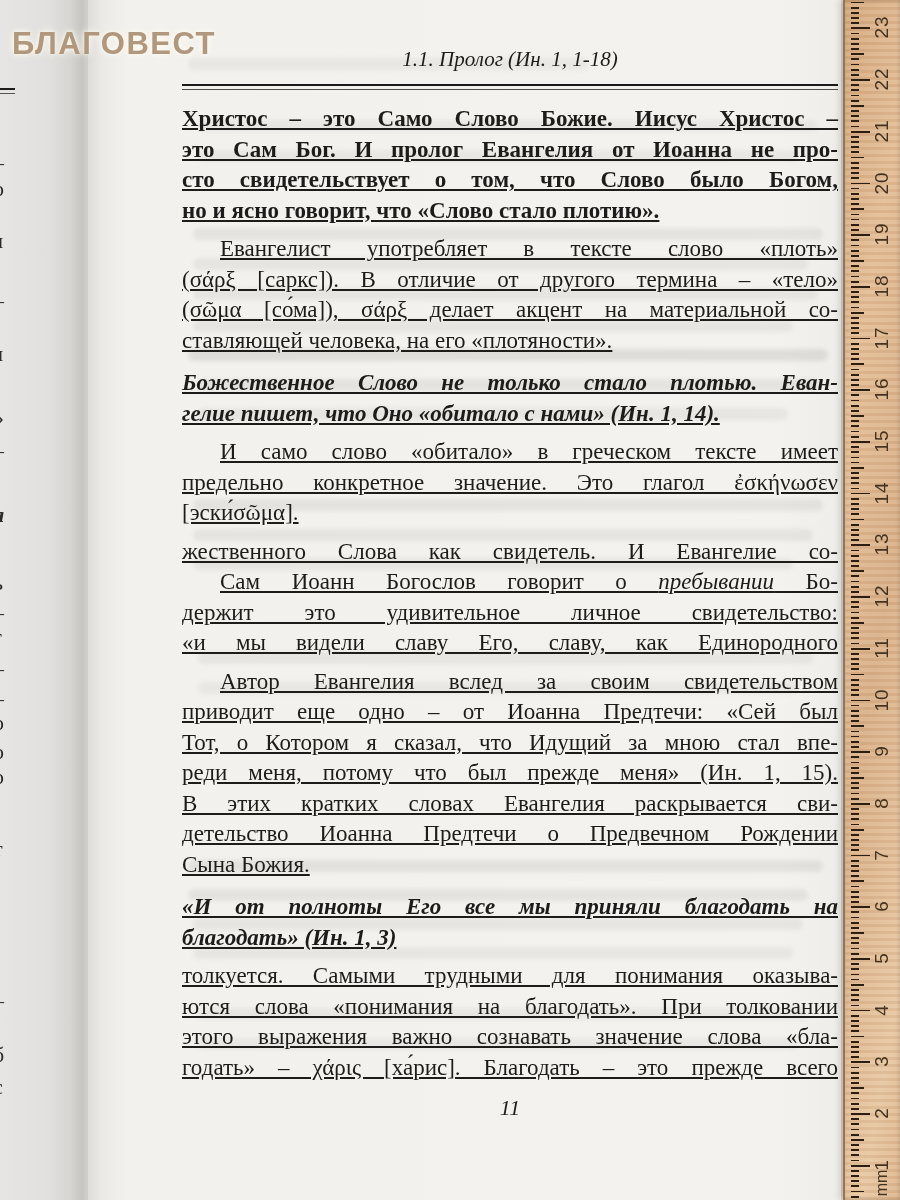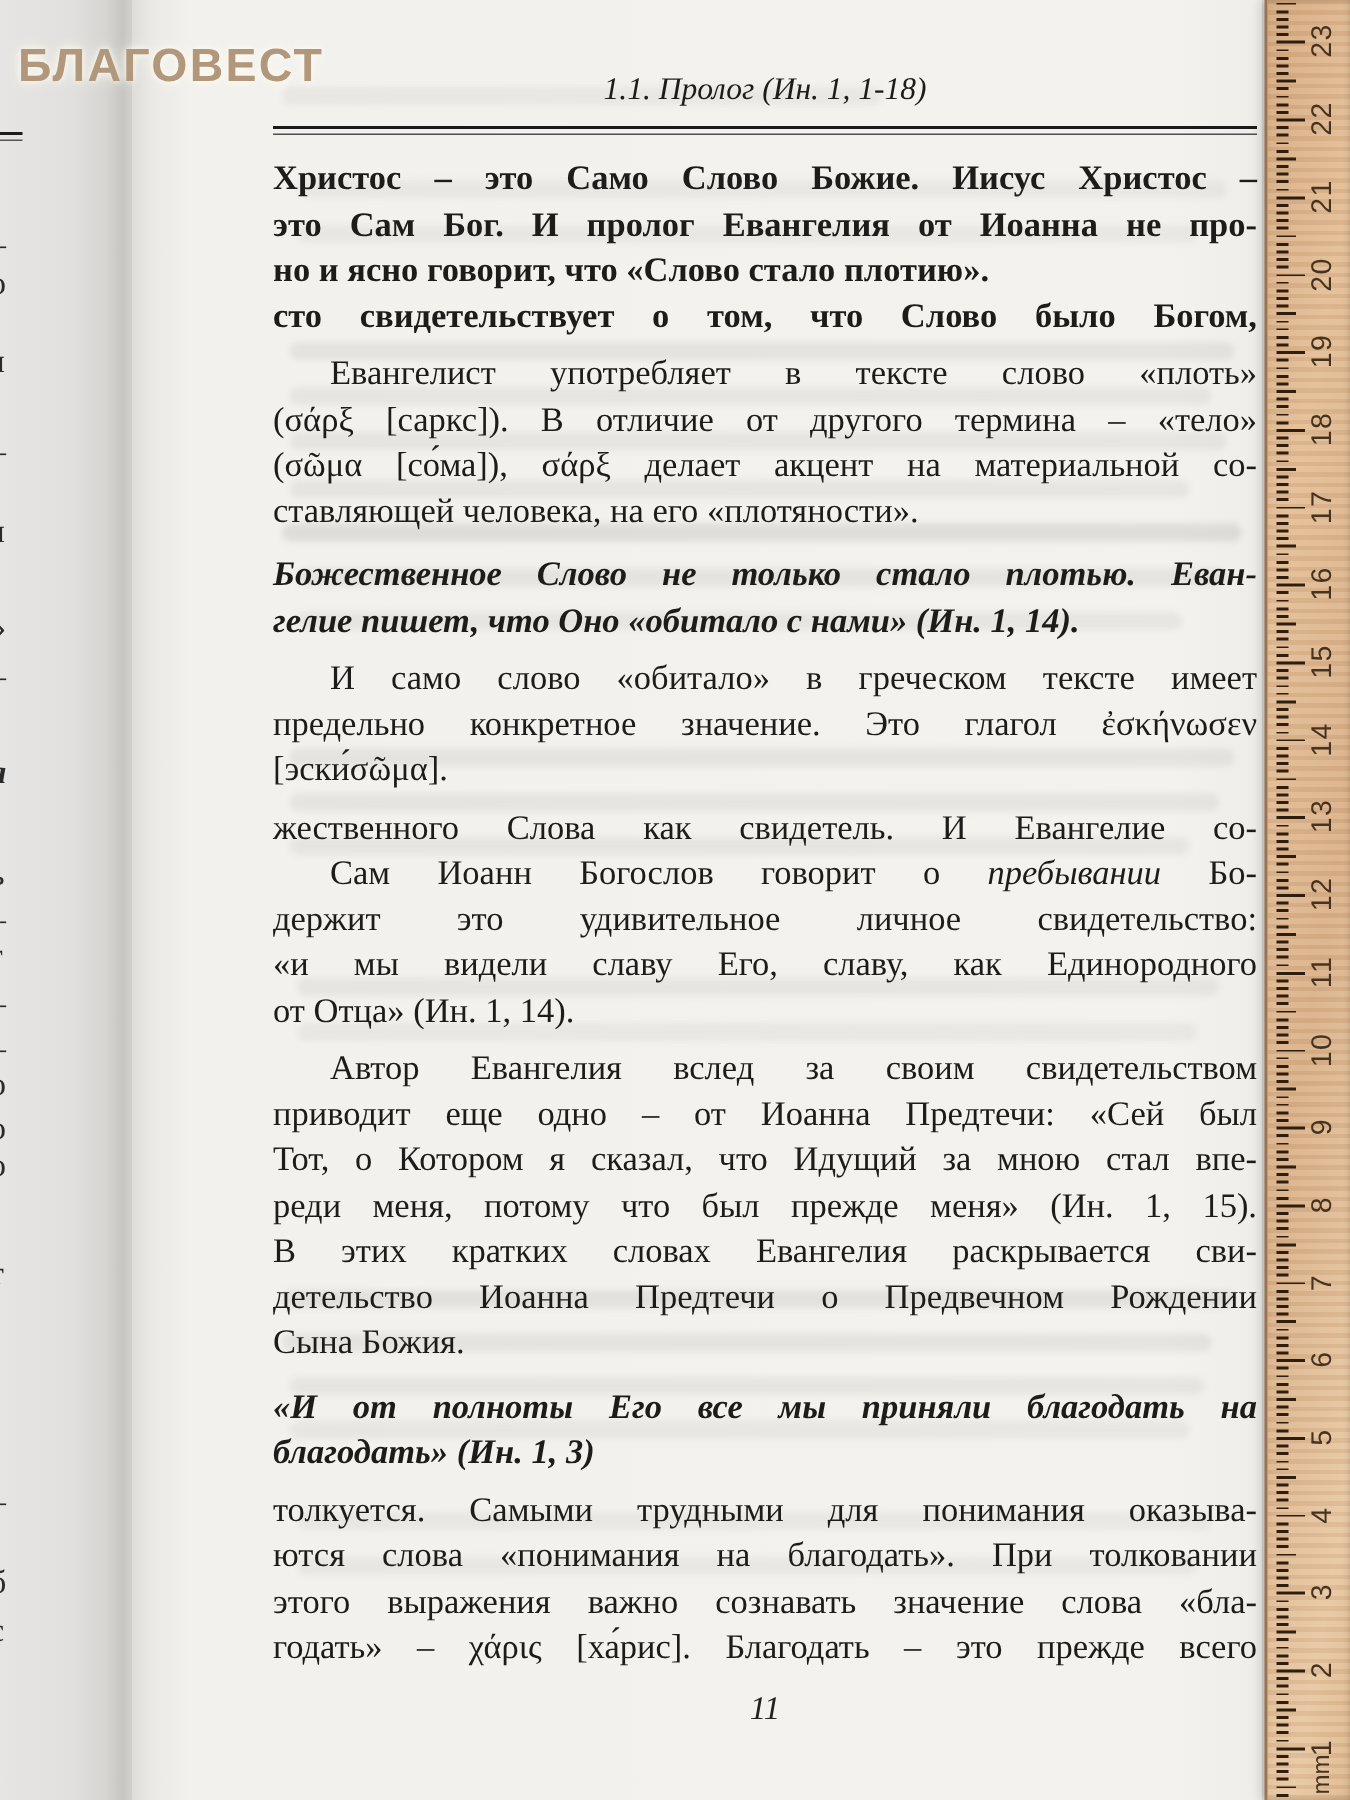--- a/index.html
+++ b/index.html
@@ -15,21 +15,21 @@
     border-top:2px solid #1c1c1c;border-bottom:1px solid #555;}
 
   
   .page{position:absolute;left:88px;top:0;width:753px;height:1200px;
     background:linear-gradient(to right,#dddcd9 0,#ebeae7 14px,#f2f1ee 40px,#f3f2ef 92%,#eeede9 100%);
     box-shadow:3px 0 6px rgba(0,0,0,.10);}
   .text-col{position:relative;margin-left:94px;width:656px;color:#1d1c1a;}
   .runhead{padding-top:46px;font-style:italic;font-size:21px;line-height:26px;text-align:center;}
   .dblrule{margin-top:12px;height:3px;border-top:2.5px solid #1a1a1a;border-bottom:1px solid #4c4c4c;}
 
-  .para{margin:0;font-size:23px;line-height:30.5px;}
+  .para{margin:0;font-size:23px;line-height:30.5px;text-decoration:underline;}
   .para .line{display:block;text-align:justify;text-align-last:justify;white-space:nowrap_off;}
   .para .line.last{text-align-last:left;}
   .para.ind .line.first{text-indent:38px;}
   .para.lead{font-weight:bold;margin-top:14px;}
   .para.p-reg{margin-top:8px;}
   .para.subhead{font-weight:bold;font-style:italic;margin-top:12px;}
   .pagenum{margin-top:12px;text-align:center;font-style:italic;font-size:22px;color:#23221f;}
 
   
   .ghost{position:absolute;height:12px;background:#8f8d85;border-radius:6px;
@@ -107,22 +107,22 @@
         <div class="ghost" style="top: 1008px; left: 110px; width: 610px; opacity: 0.1;"></div>
         <div class="ghost" style="top: 1038px; left: 110px; width: 600px; opacity: 0.1;"></div>
       </div>
     <div class="text-col">
       <div class="runhead">1.1. Пролог (Ин. 1, 1-18)</div>
       <div class="dblrule"></div>
       <div id="paras">
           <p class="para lead">
             <span class="line first"><span>Христос – это Само Слово Божие. Иисус Христос –</span></span>
             <span class="line"><span>это Сам Бог. И пролог Евангелия от Иоанна не про-</span></span>
+            <span class="line"><span>сто свидетельствует о том, что Слово было Богом,</span></span>
             <span class="line last"><span>но и ясно говорит, что «Слово стало плотию».</span></span>
-            <span class="line"><span>сто свидетельствует о том, что Слово было Богом,</span></span>
           </p>
           <p class="para p-reg ind">
             <span class="line first"><span>Евангелист употребляет в тексте слово «плоть»</span></span>
             <span class="line"><span>(σάρξ [саркс]). В отличие от другого термина – «тело»</span></span>
             <span class="line"><span>(σῶμα [со́ма]), σάρξ делает акцент на материальной со-</span></span>
             <span class="line last"><span>ставляющей человека, на его «плотяности».</span></span>
           </p>
           <p class="para subhead">
             <span class="line first"><span>Божественное Слово не только стало плотью. Еван-</span></span>
             <span class="line last"><span>гелие пишет, что Оно «обитало с нами» (Ин. 1, 14).</span></span>
@@ -130,21 +130,20 @@
           <p class="para p-reg ind">
             <span class="line first"><span>И само слово «обитало» в греческом тексте имеет</span></span>
             <span class="line"><span>предельно конкретное значение. Это глагол ἐσκήνωσεν</span></span>
             <span class="line last"><span>[эски́σῶμα].</span></span>
           </p>
           <p class="para p-reg ind">
             <span class="line"><span>жественного Слова как свидетель. И Евангелие со-</span></span>
             <span class="line first"><span>Сам Иоанн Богослов говорит о </span><i>пребывании</i><span> Бо-</span></span>
             <span class="line"><span>держит это удивительное личное свидетельство:</span></span>
             <span class="line"><span>«и мы видели славу Его, славу, как Единородного</span></span>
-            <span class="line last"><span>от Отца» (Ин. 1, 14).</span></span>
           </p>
           <p class="para p-reg ind">
             <span class="line first"><span>Автор Евангелия вслед за своим свидетельством</span></span>
             <span class="line"><span>приводит еще одно – от Иоанна Предтечи: «Сей был</span></span>
             <span class="line"><span>Тот, о Котором я сказал, что Идущий за мною стал впе-</span></span>
             <span class="line"><span>реди меня, потому что был прежде меня» (Ин. 1, 15).</span></span>
             <span class="line"><span>В этих кратких словах Евангелия раскрывается сви-</span></span>
             <span class="line"><span>детельство Иоанна Предтечи о Предвечном Рождении</span></span>
             <span class="line last"><span>Сына Божия.</span></span>
           </p>

